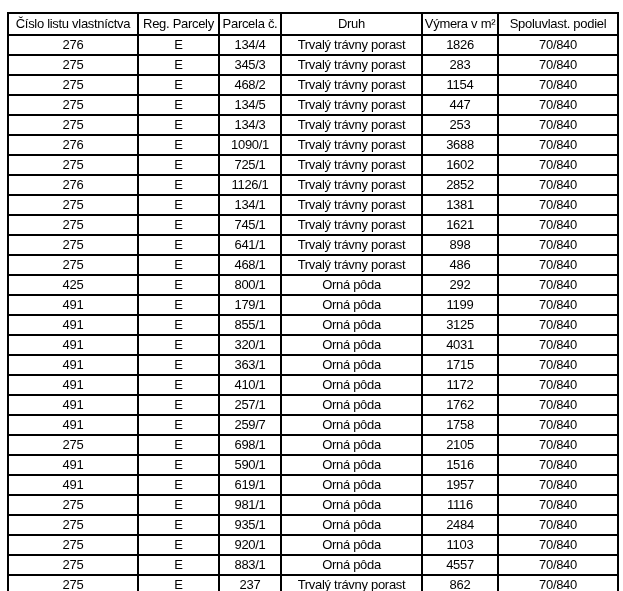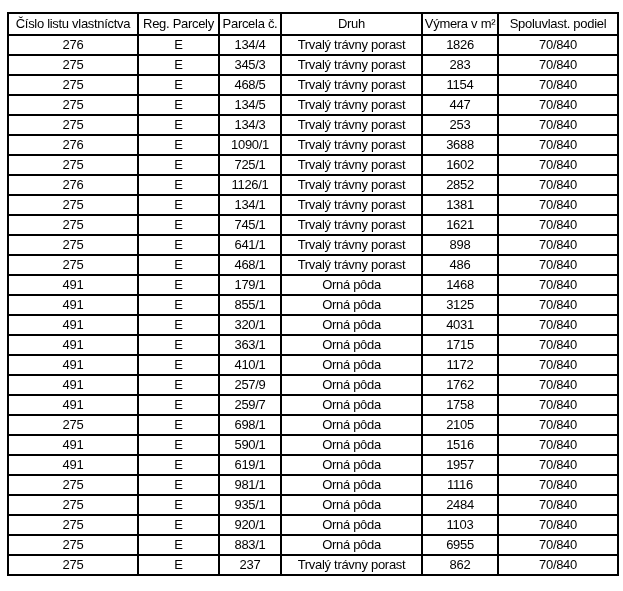--- a/index.html
+++ b/index.html
@@ -75,21 +75,21 @@
         <td>275</td>
         <td>E</td>
         <td>345/3</td>
         <td>Trvalý trávny porast</td>
         <td>283</td>
         <td>70/840</td>
       </tr>
       <tr>
         <td>275</td>
         <td>E</td>
-        <td>468/5</td>
+        <td>468/2</td>
         <td>Trvalý trávny porast</td>
         <td>1154</td>
         <td>70/840</td>
       </tr>
       <tr>
         <td>275</td>
         <td>E</td>
         <td>134/5</td>
         <td>Trvalý trávny porast</td>
         <td>447</td>
@@ -153,25 +153,33 @@
       </tr>
       <tr>
         <td>275</td>
         <td>E</td>
         <td>468/1</td>
         <td>Trvalý trávny porast</td>
         <td>486</td>
         <td>70/840</td>
       </tr>
       <tr>
+        <td>425</td>
+        <td>E</td>
+        <td>800/1</td>
+        <td>Orná pôda</td>
+        <td>292</td>
+        <td>70/840</td>
+      </tr>
+      <tr>
         <td>491</td>
         <td>E</td>
         <td>179/1</td>
         <td>Orná pôda</td>
-        <td>1468</td>
+        <td>1199</td>
         <td>70/840</td>
       </tr>
       <tr>
         <td>491</td>
         <td>E</td>
         <td>855/1</td>
         <td>Orná pôda</td>
         <td>3125</td>
         <td>70/840</td>
       </tr>
@@ -195,21 +203,21 @@
         <td>491</td>
         <td>E</td>
         <td>410/1</td>
         <td>Orná pôda</td>
         <td>1172</td>
         <td>70/840</td>
       </tr>
       <tr>
         <td>491</td>
         <td>E</td>
-        <td>257/9</td>
+        <td>257/1</td>
         <td>Orná pôda</td>
         <td>1762</td>
         <td>70/840</td>
       </tr>
       <tr>
         <td>491</td>
         <td>E</td>
         <td>259/7</td>
         <td>Orná pôda</td>
         <td>1758</td>
@@ -261,21 +269,21 @@
         <td>920/1</td>
         <td>Orná pôda</td>
         <td>1103</td>
         <td>70/840</td>
       </tr>
       <tr>
         <td>275</td>
         <td>E</td>
         <td>883/1</td>
         <td>Orná pôda</td>
-        <td>6955</td>
+        <td>4557</td>
         <td>70/840</td>
       </tr>
       <tr>
         <td>275</td>
         <td>E</td>
         <td>237</td>
         <td>Trvalý trávny porast</td>
         <td>862</td>
         <td>70/840</td>
       </tr>

